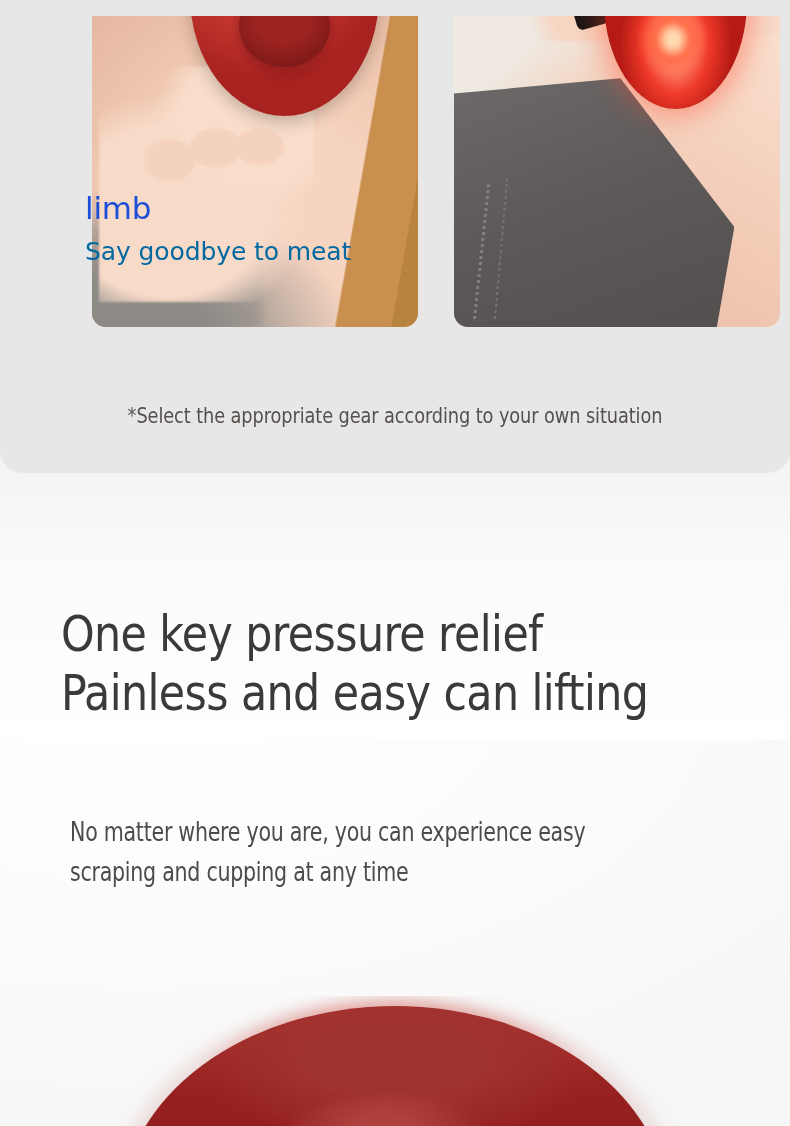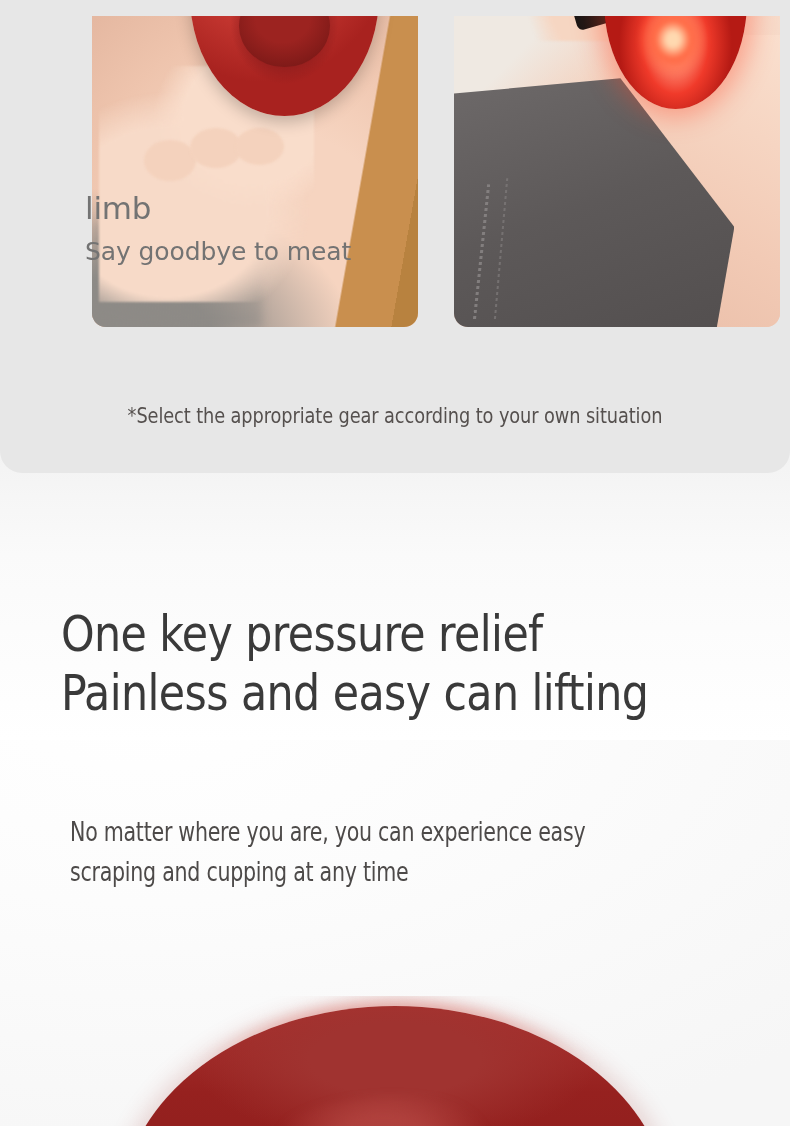--- a/index.html
+++ b/index.html
@@ -236,31 +236,31 @@
   }
   .caption.left  { left: 85px; }
   .caption.right { left: 446px; }
 
   .caption-title {
     margin: 0;
     font-family: "DejaVu Sans", sans-serif;
     font-size: 31px;
     font-weight: 400;
     line-height: 38px;
-    color: #737373;
+    color: #1d4ed8;
     letter-spacing: -0.2px;
     white-space: nowrap;
   }
   .caption-sub {
     margin: 10px 0 0 0;
     font-family: "DejaVu Sans", sans-serif;
     font-size: 25px;
     font-weight: 400;
     line-height: 30px;
-    color: #737373;
+    color: #0369a1;
     letter-spacing: -0.1px;
     white-space: nowrap;
   }
 
   
   .footnote {
     position: absolute;
     left: 0;
     top: 381px;
     width: 790px;

